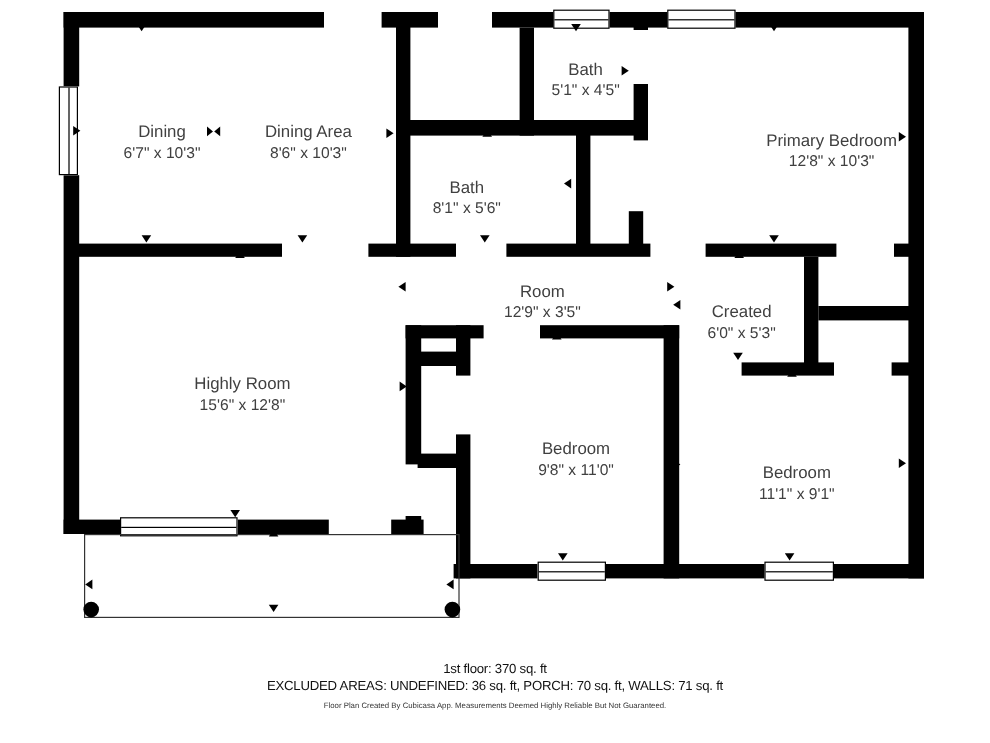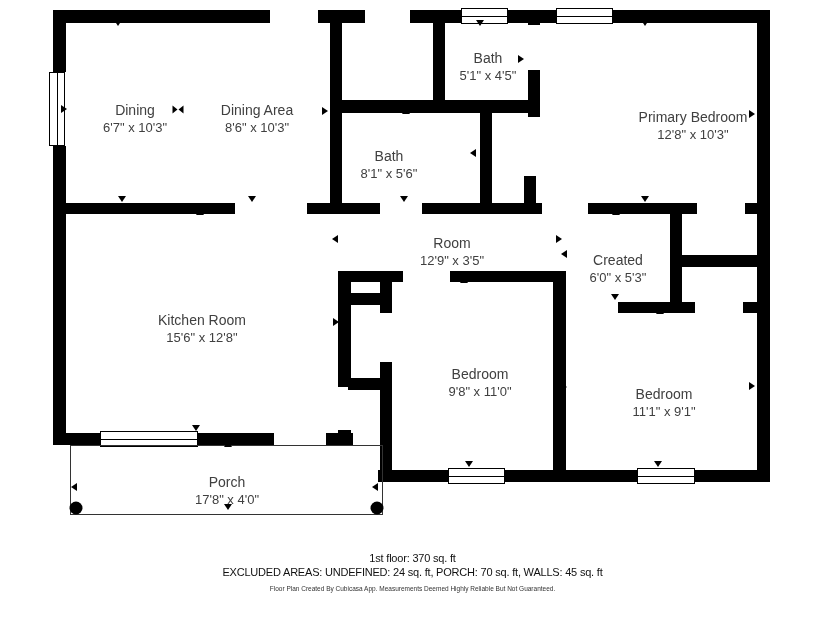--- a/index.html
+++ b/index.html
@@ -152,34 +152,30 @@
       </div>
       <div class="room-label" style="left: 452px; top: 251px;">
         <div class="rn">Room</div>
         <div class="rd">12'9" x 3'5"</div>
       </div>
       <div class="room-label" style="left: 618px; top: 268px;">
         <div class="rn">Created</div>
         <div class="rd">6'0" x 5'3"</div>
       </div>
       <div class="room-label" style="left: 202px; top: 328px;">
-        <div class="rn">Kitchen Room</div>
+        <div class="rn">Highly Room</div>
         <div class="rd">15'6" x 12'8"</div>
       </div>
       <div class="room-label" style="left: 480px; top: 382px;">
         <div class="rn">Bedroom</div>
         <div class="rd">9'8" x 11'0"</div>
       </div>
       <div class="room-label" style="left: 664px; top: 402px;">
         <div class="rn">Bedroom</div>
         <div class="rd">11'1" x 9'1"</div>
       </div>
-      <div class="room-label" style="left: 227px; top: 490px;">
-        <div class="rn">Porch</div>
-        <div class="rd">17'8" x 4'0"</div>
-      </div>
     </div>
   <div class="footer">
     <div class="f-line">1st floor: 370 sq. ft</div>
-    <div class="f-line">EXCLUDED AREAS: UNDEFINED: 24 sq. ft, PORCH: 70 sq. ft, WALLS: 45 sq. ft</div>
+    <div class="f-line">EXCLUDED AREAS: UNDEFINED: 36 sq. ft, PORCH: 70 sq. ft, WALLS: 71 sq. ft</div>
     <div class="f-attr">Floor Plan Created By Cubicasa App. Measurements Deemed Highly Reliable But Not Guaranteed.</div>
   </div>
 </div>
 
 </body></html>

